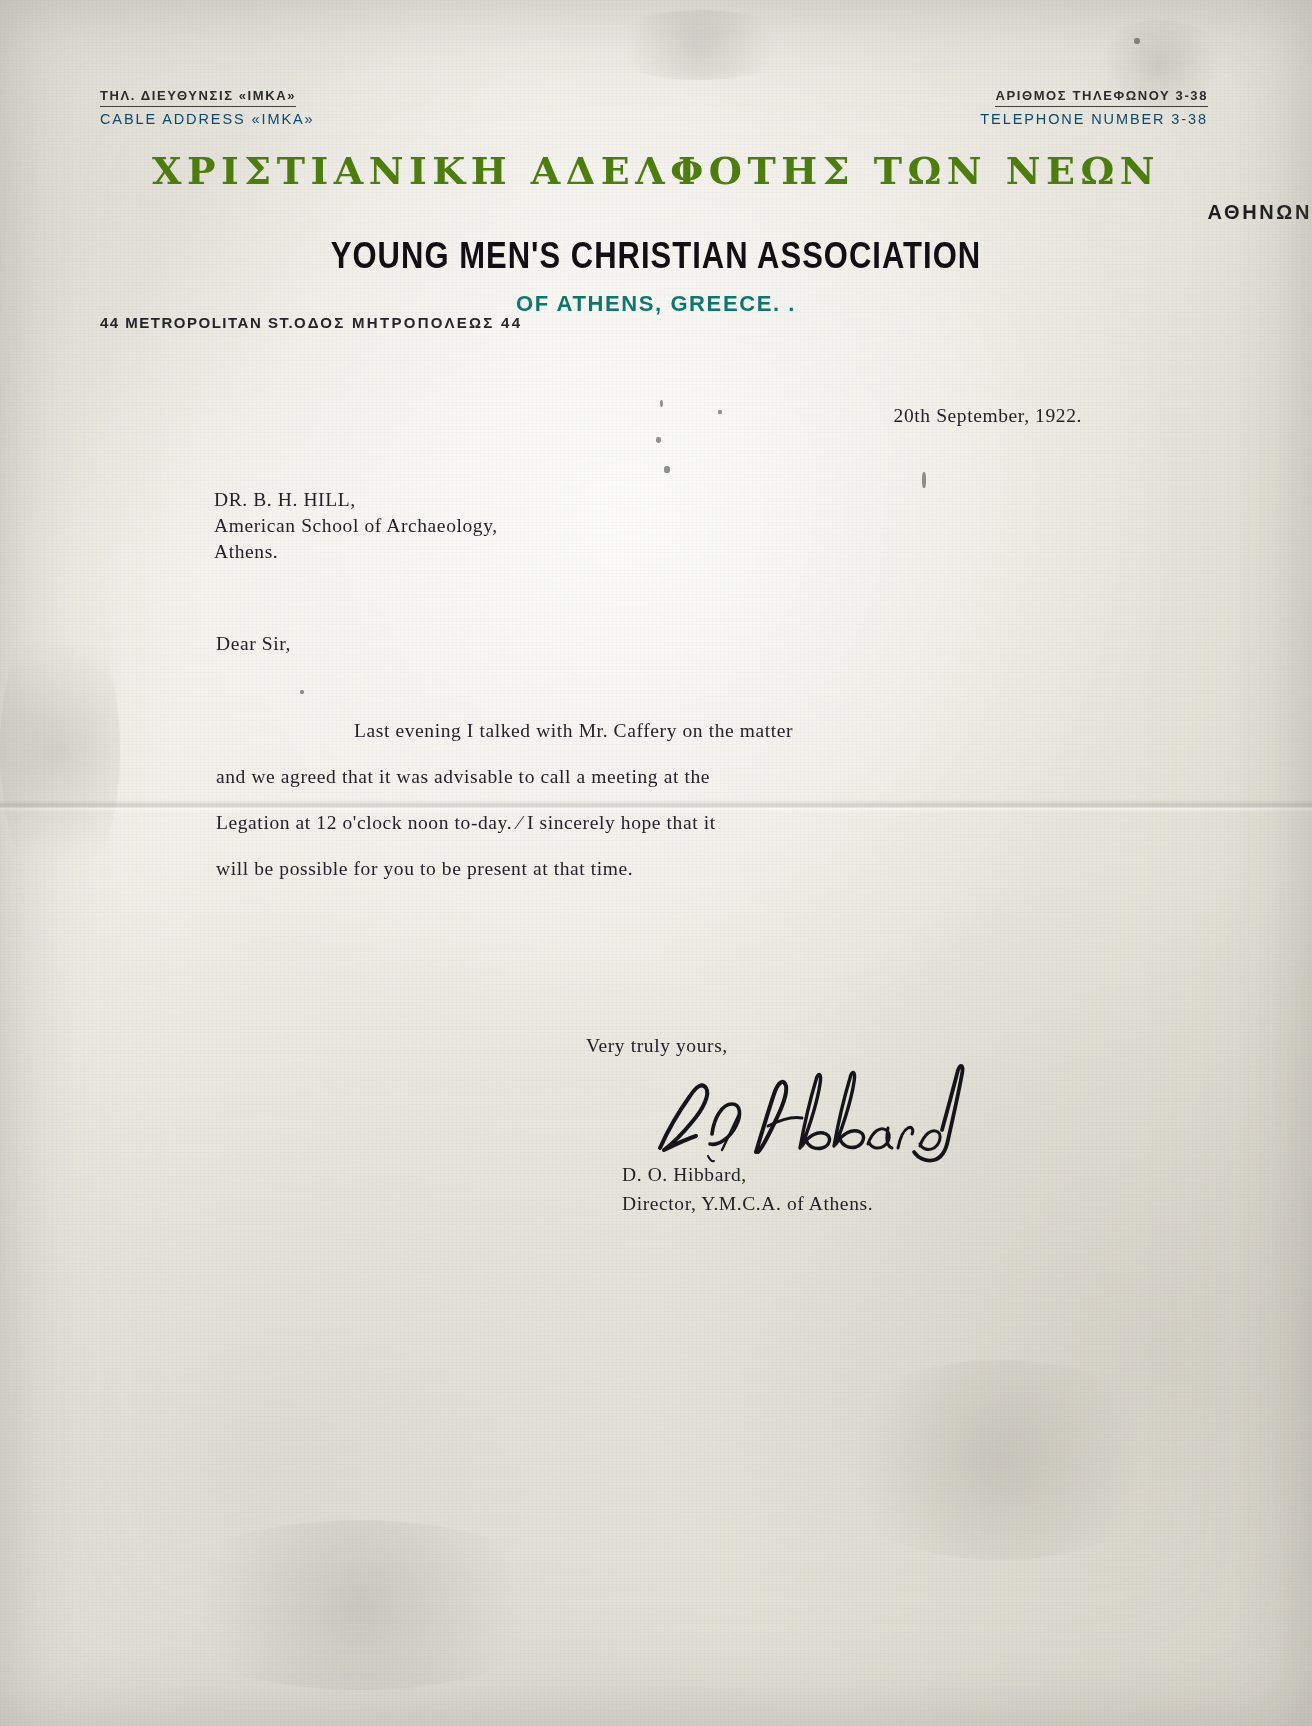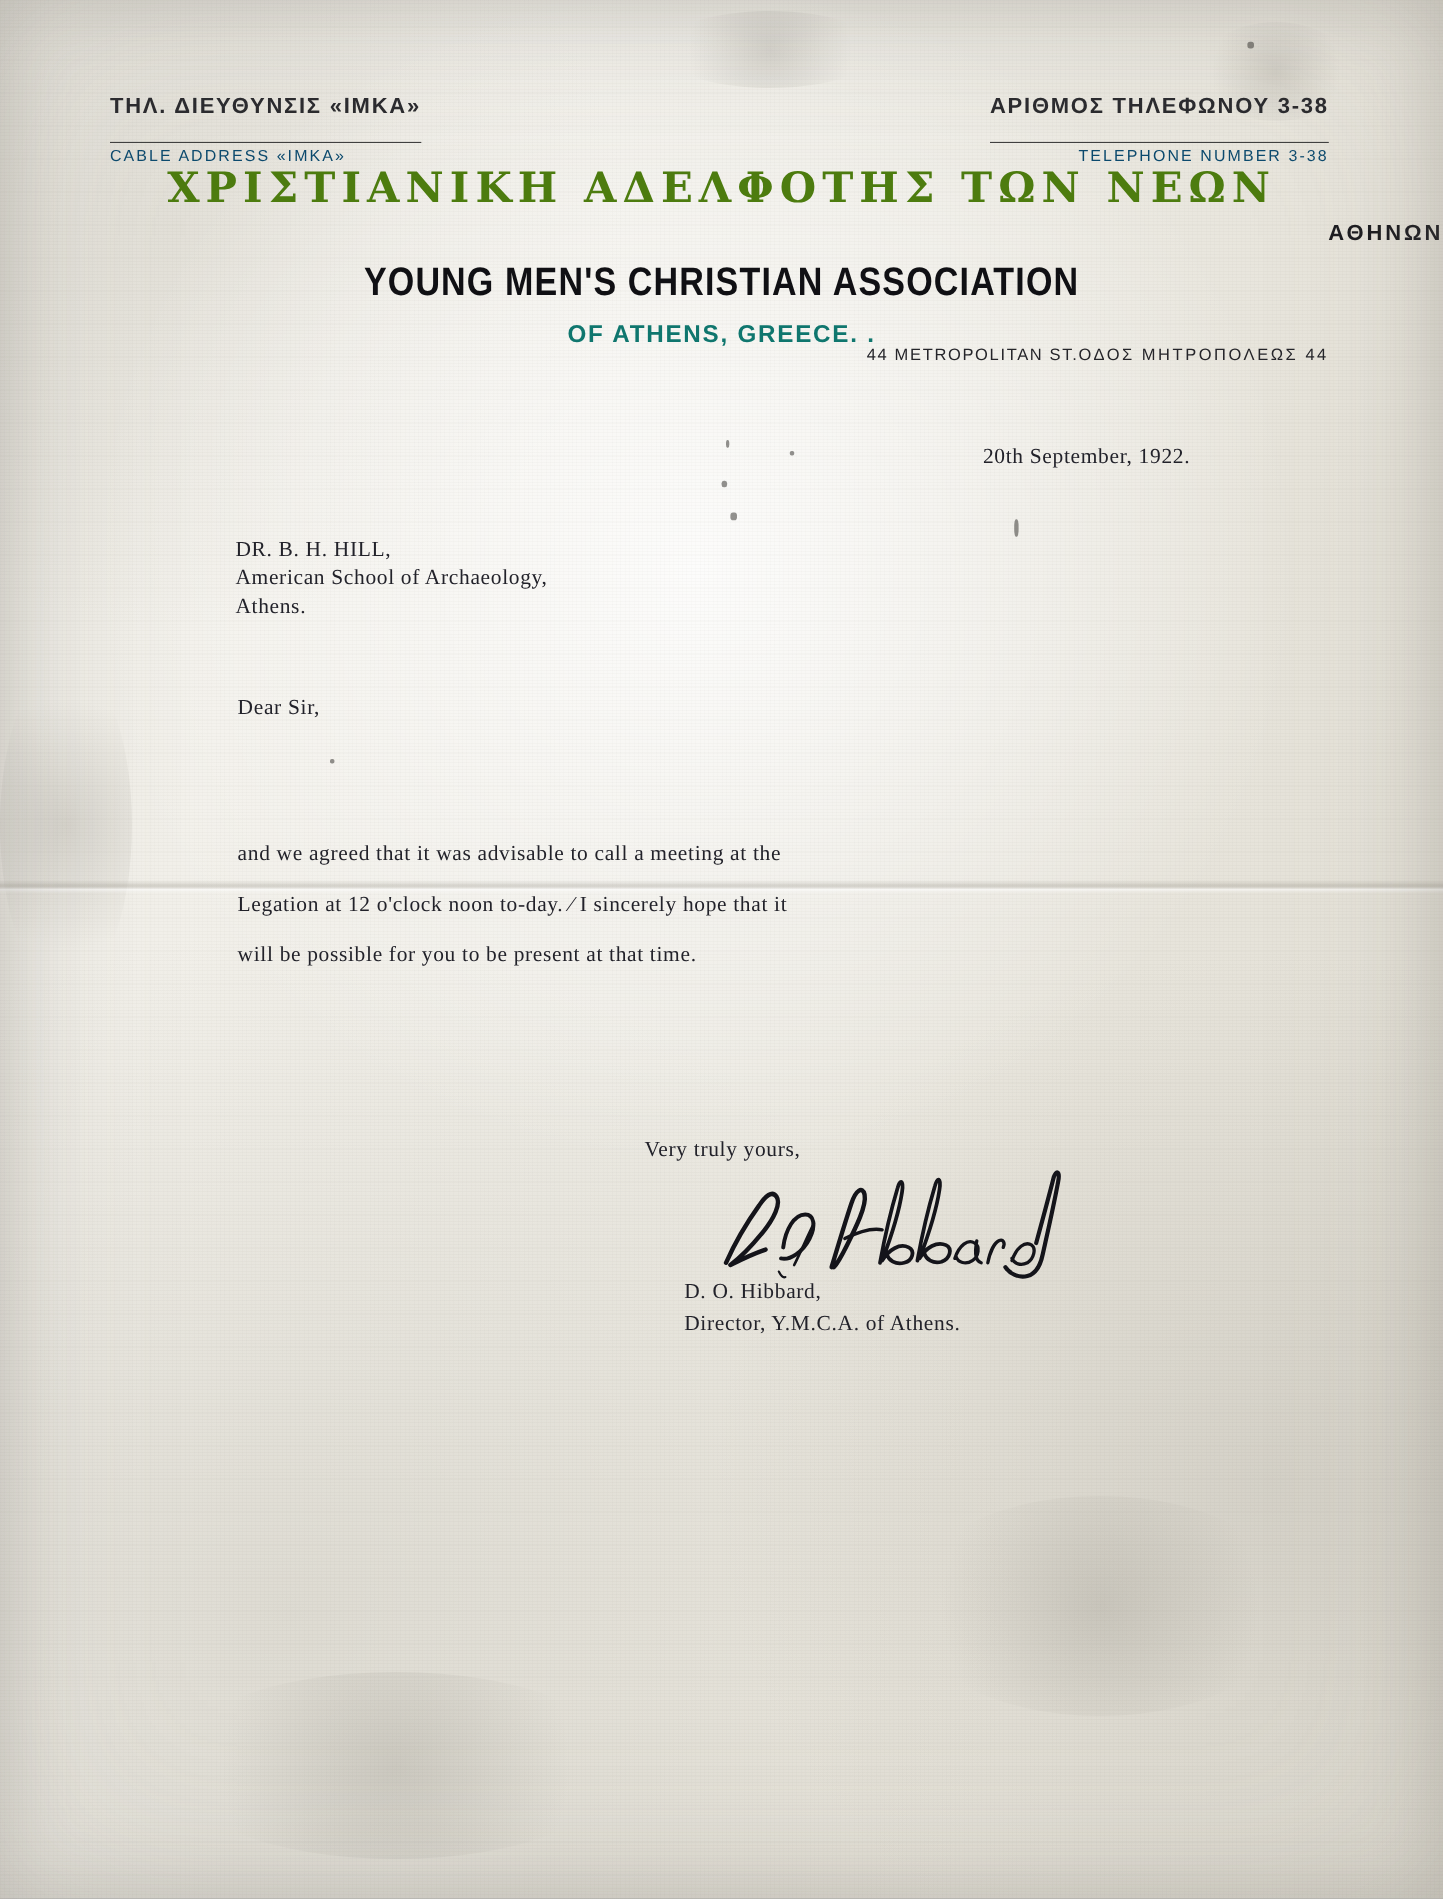--- a/index.html
+++ b/index.html
@@ -74,26 +74,26 @@
   .lh-top {
     position: absolute;
     top: 86px; left: 0; right: 0;
     display: flex;
     justify-content: space-between;
     padding: 0 104px 0 100px;
   }
   .lh-stack { text-align: left; }
   .lh-stack.right { text-align: right; margin-left: 19px; }
   .lh-line1 {
-    font-size: 20px;
+    font-size: 13px;
     letter-spacing: 1.6px;
     font-weight: 600;
     color: #2a2a2e;
     border-bottom: 1.3px solid #40403f;
-    padding-bottom: 20px;
+    padding-bottom: 3px;
     display: inline-block;
     white-space: nowrap;
   }
   .lh-line2 {
     font-size: 14.5px;
     letter-spacing: 1.9px;
     font-weight: 400;
     color: #0c4a6e;
     padding-top: 4px;
     white-space: nowrap;
@@ -133,26 +133,26 @@
     position: absolute;
     top: 291px; left: 0; right: 0;
     text-align: center;
     font-size: 22px;
     font-weight: 700;
     letter-spacing: 1.6px;
     color: #0f766e;
   }
   .lh-addr {
     position: absolute;
-    top: 314px; left: 0; right: 0;
+    top: 314px; left: 0; right: 12px;
     display: flex;
-    justify-content: flex-end;
+    justify-content: flex-start;
     padding: 0 104px 0 100px;
     font-size: 15px;
-    font-weight: 400;
+    font-weight: 700;
     letter-spacing: 1.5px;
     color: #25252a;
   }
   .lh-addr .gr { letter-spacing: 2.3px; }
 
   
   .tw {
     font-family: Liberation Serif, serif;
     color: #22222a;
     font-size: 19.5px;
@@ -264,21 +264,21 @@
     <div class="tw date">20th September, 1922.</div>
 
     <div class="tw recipient">DR. B. H. HILL,
 American School of Archaeology,
 Athens.</div>
 
     <div class="tw salutation">Dear Sir,</div>
 
     <div class="tw body">
       <p class="para">
-        <span class="indent"></span><br>
+        <span class="indent"></span><span>Last evening I talked with Mr. Caffery on the matter</span><br>
         <span>and we agreed that it was advisable to call a meeting at the</span><br>
         <span>Legation at 12 o'clock noon to-day.  ⁄ I sincerely hope that it</span><br>
         <span>will be possible for you to be present at that time.</span>
       </p>
     </div>
 
     <div class="tw closing">Very truly yours,</div>
 
     <div class="signature">
       <svg viewBox="0 0 320 105" preserveAspectRatio="none" aria-hidden="true">

